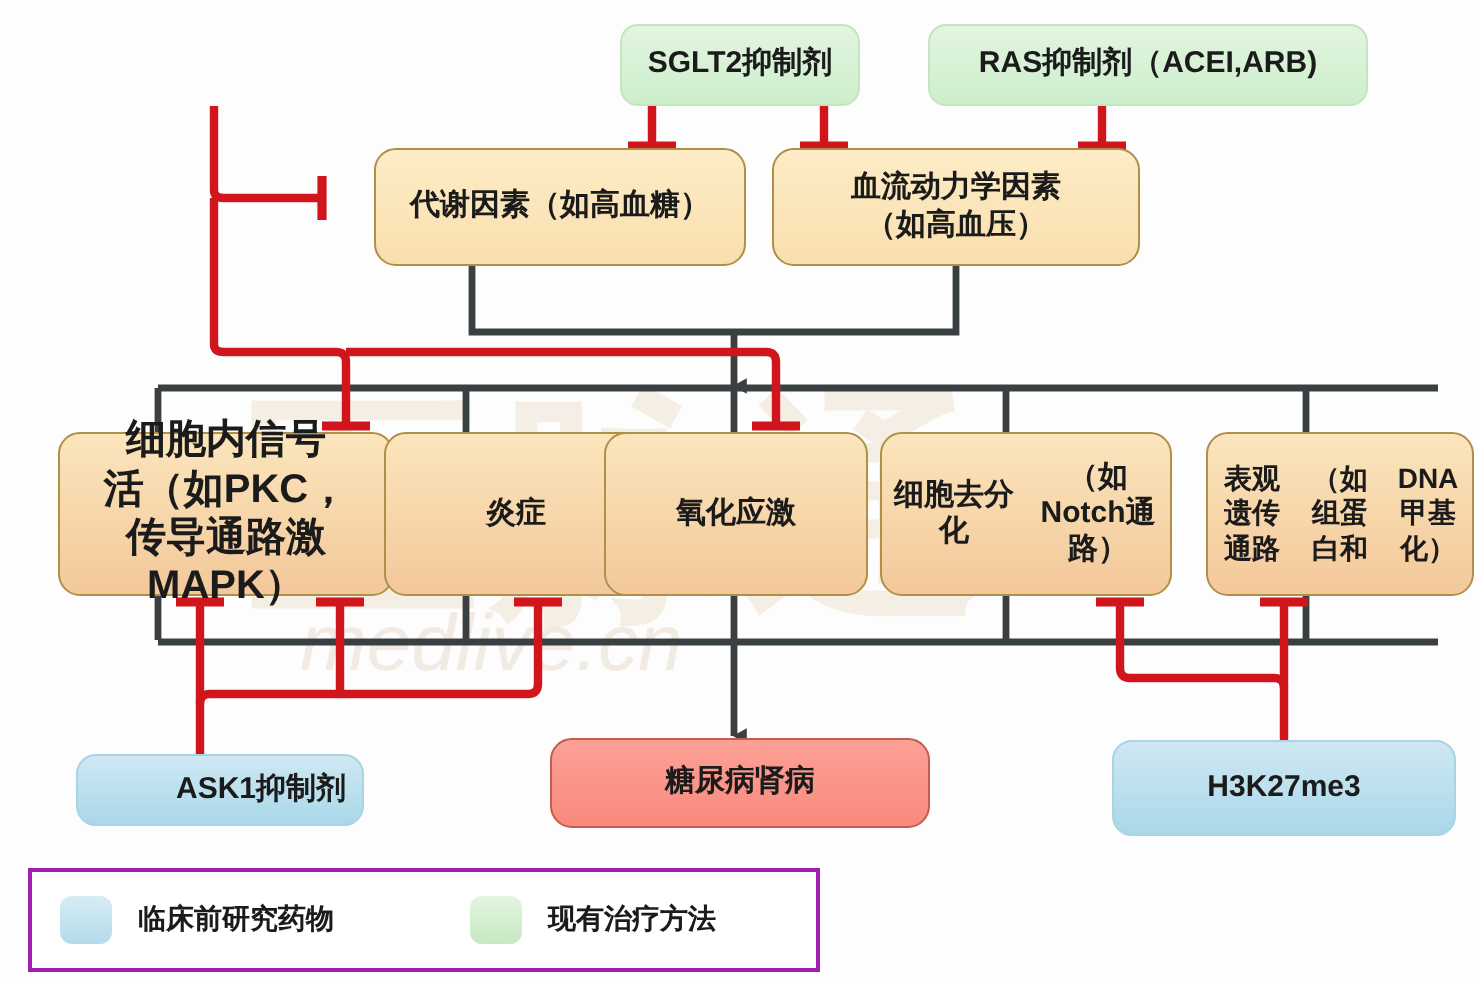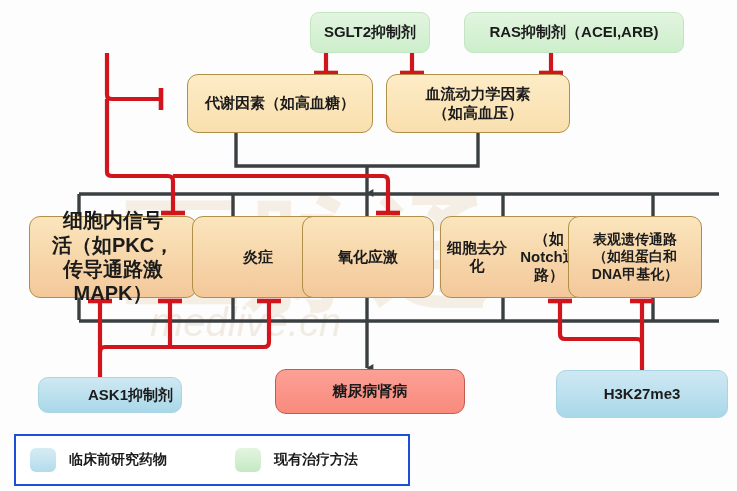--- a/index.html
+++ b/index.html
@@ -87,21 +87,21 @@
     border: 1.6px solid #c25c50;
     border-radius: 11px;
     font-size: 15px;
   }
   #legend {
     position: absolute;
     left: 14px;
     top: 434px;
     width: 392px;
     height: 48px;
-    border: 2px solid #1d4ed8;
+    border: 2px solid #a21caf;
     background: #ffffff;
     z-index: 6;
     display: flex;
     align-items: center;
   }
   .legend-item {
     display: flex;
     align-items: center;
     font-size: 14px;
     font-weight: bold;
@@ -220,21 +220,21 @@
   <div class="node n-orange" style="left:164px; top:216px; width:132px; height:82px;margin-left:28px;">
     <span>炎症</span>
   </div>
   <div class="node n-orange" style="left:302px; top:216px; width:132px; height:82px;">
     <span>氧化应激</span>
   </div>
   <div class="node n-orange" style="left:440px; top:216px; width:146px; height:82px; flex-direction:row;">
     <span>细胞去分化</span>
     <span>（如Notch通路）</span>
   </div>
-  <div class="node n-orange" style="left:568px; top:216px; width:134px; height:82px; flex-direction:column; font-size:14px;">
+  <div class="node n-orange" style="left:603px; top:216px; width:134px; height:82px; flex-direction:row; font-size:14px;">
     <span>表观遗传通路</span>
     <span>（如组蛋白和</span>
     <span>DNA甲基化）</span>
   </div>
 
   <div class="node n-blue" style="left:38px; top:377px; width:144px; height:36px;padding-left:41px;">
     <span>ASK1抑制剂</span>
   </div>
   <div class="node n-pink" style="left:275px; top:369px; width:190px; height:45px;">
     <span>糖尿病肾病</span>

